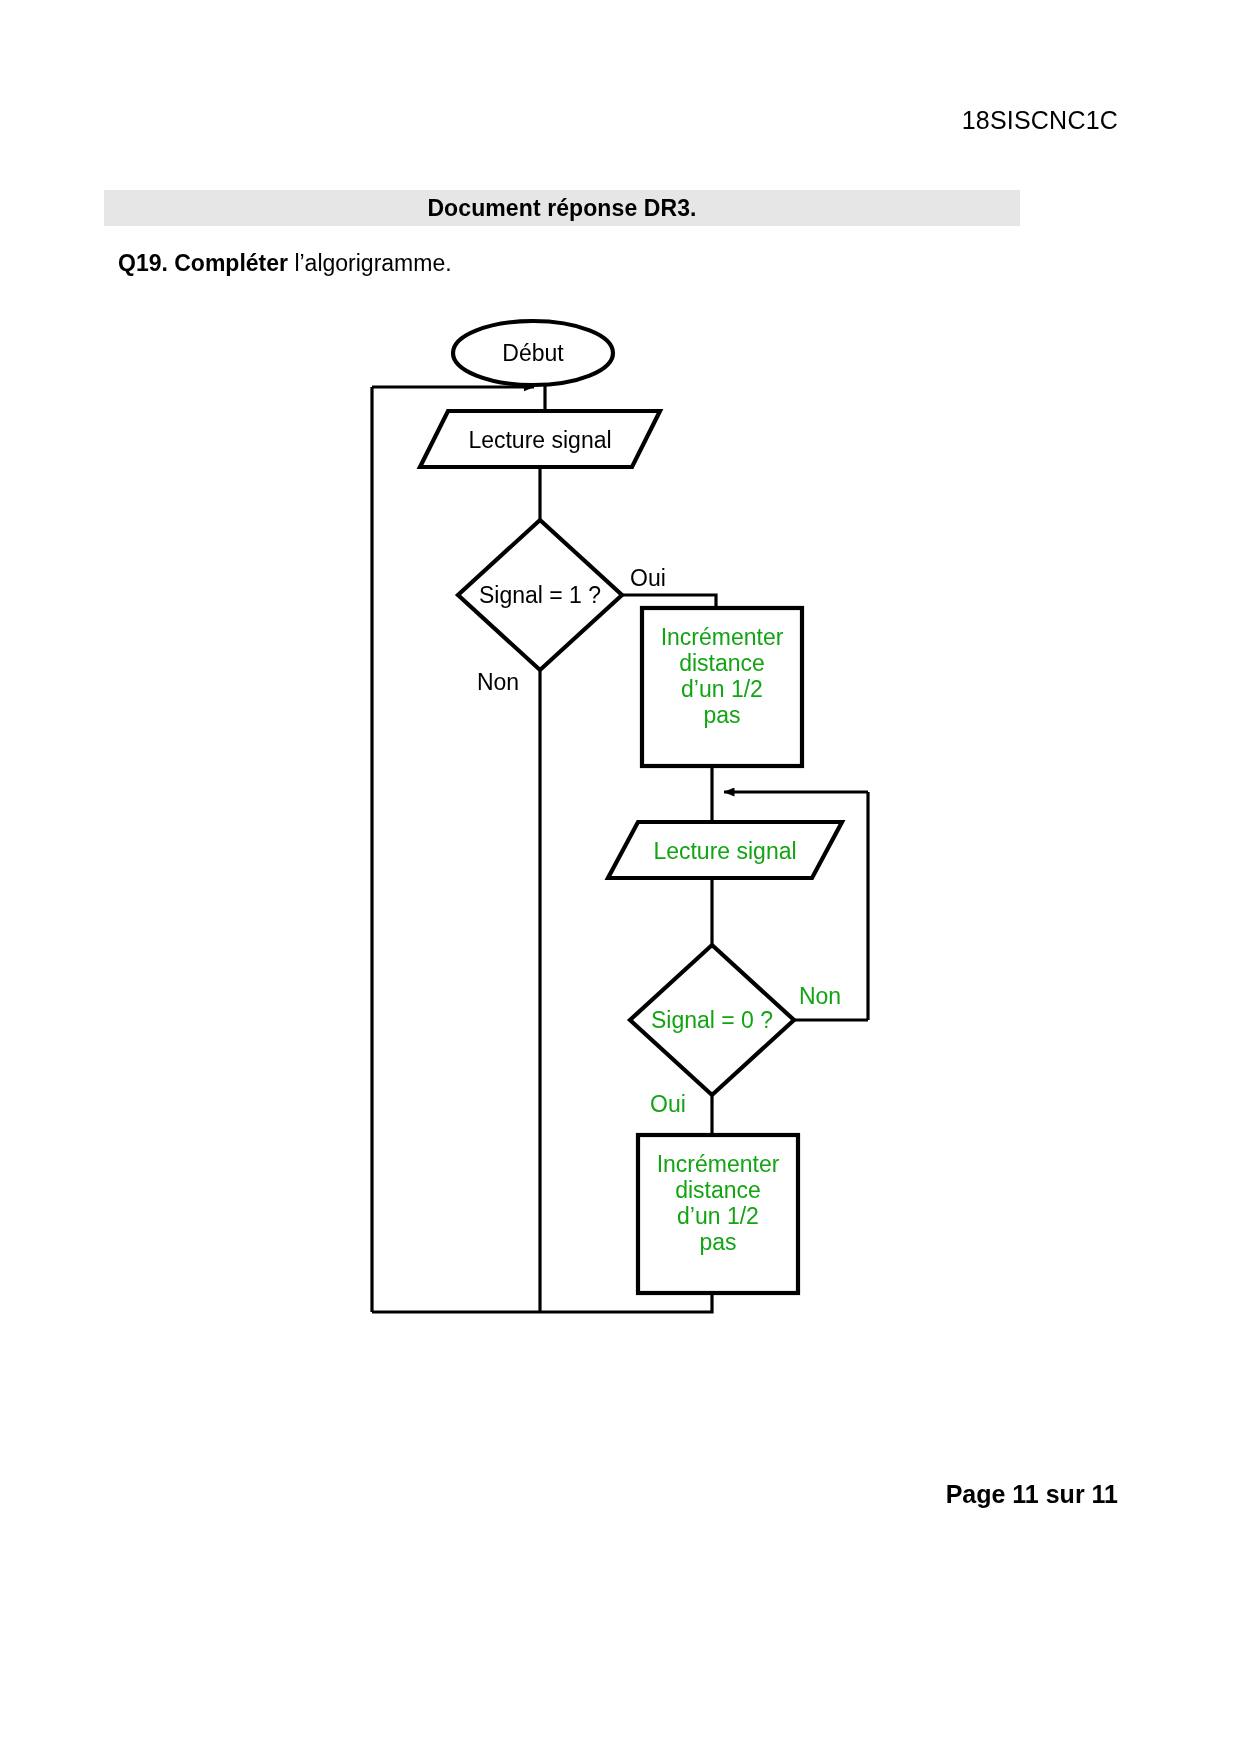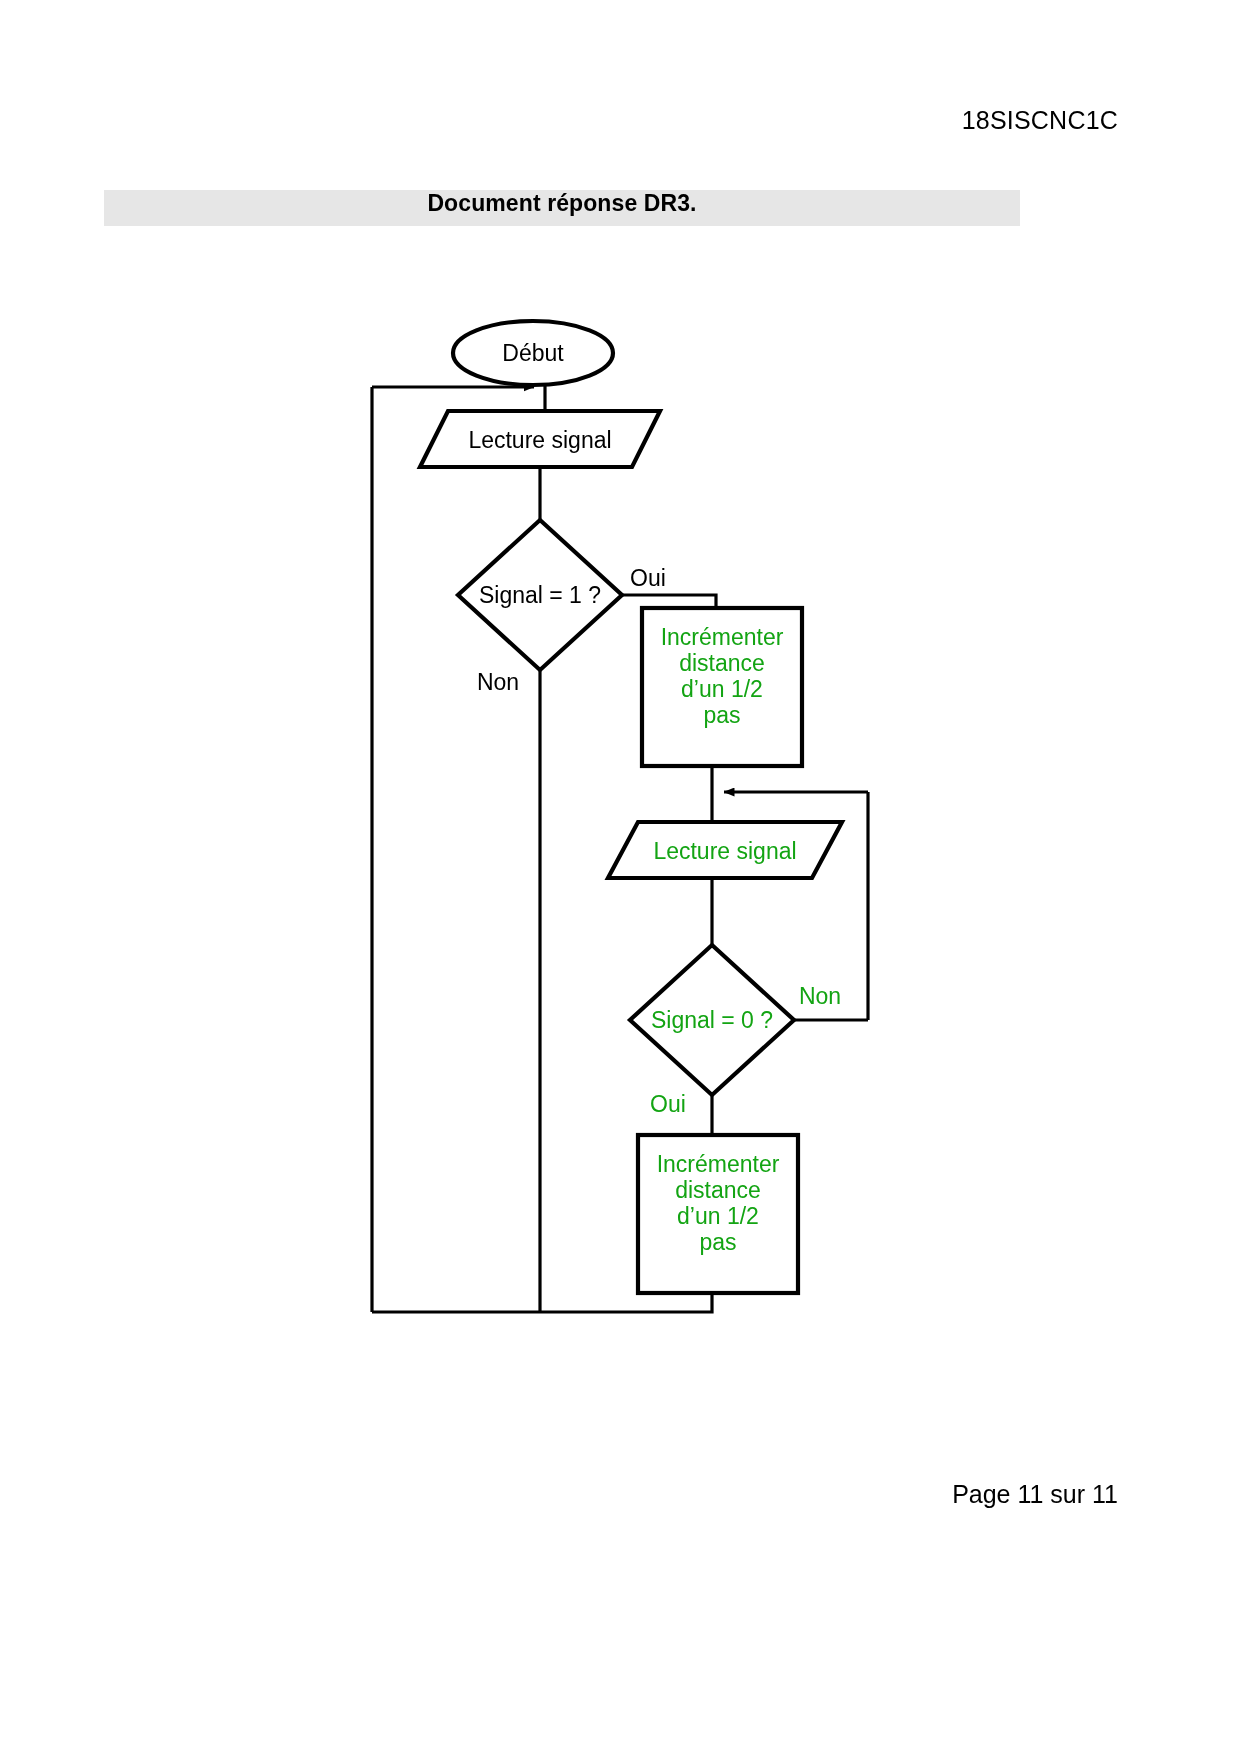--- a/index.html
+++ b/index.html
@@ -17,35 +17,35 @@
     position:absolute;top:106px;right:122px;
     font-size:25px;letter-spacing:0.2px;
     white-space:nowrap;
     text-align:center;
   }
 
   .title-band{
     position:absolute;left:104px;top:190px;
     width:916px;height:36px;
     background:#e6e6e6;
-    display:flex;align-items:flex-start;justify-content:center;
+    display:flex;align-items:center;justify-content:center;
   }
   .title-band span{
     font-size:23px;font-weight:bold;letter-spacing:0.1px;
   }
 
   .question{
     position:absolute;left:118px;top:250px;
     font-size:23px;white-space:nowrap;
   }
   .question b{font-weight:bold;}
 
   .footer{
     position:absolute;right:122px;bottom:245px;
-    font-size:25px;font-weight:normal;white-space:nowrap;
+    font-size:25px;font-weight:bold;white-space:nowrap;
   }
 
   .flow{
     position:absolute;left:0;top:290px;
     width:1240px;height:1060px;
   }
   .flow svg{display:block;}
   text{font-family:"Liberation Sans", sans-serif;}
   .tblk{font-size:23px;fill:#000000;}
   .tgrn{font-size:23px;fill:#13a413;}
@@ -56,20 +56,23 @@
 <body>
 
 <div class="page">
 
   <div class="doc-code">18SISCNC1C</div>
 
   <div class="title-band">
     <span>Document réponse DR3.</span>
   </div>
 
+  <div class="question">
+    <b>Q19. Compléter</b><span> l’algorigramme.</span>
+  </div>
 
   <div class="flow">
   <svg width="1240" height="1060" viewBox="0 0 1240 1060" xmlns="http://www.w3.org/2000/svg">
     <defs>
       <marker id="ah" markerWidth="11" markerHeight="9" refX="10.5" refY="4.5" orient="auto" markerUnits="userSpaceOnUse">
         <path d="M0,0 L11,4.5 L0,9 z" fill="#000000"></path>
       </marker>
     </defs>
 
     <ellipse class="shape-th" cx="533" cy="63" rx="80" ry="32"></ellipse>

